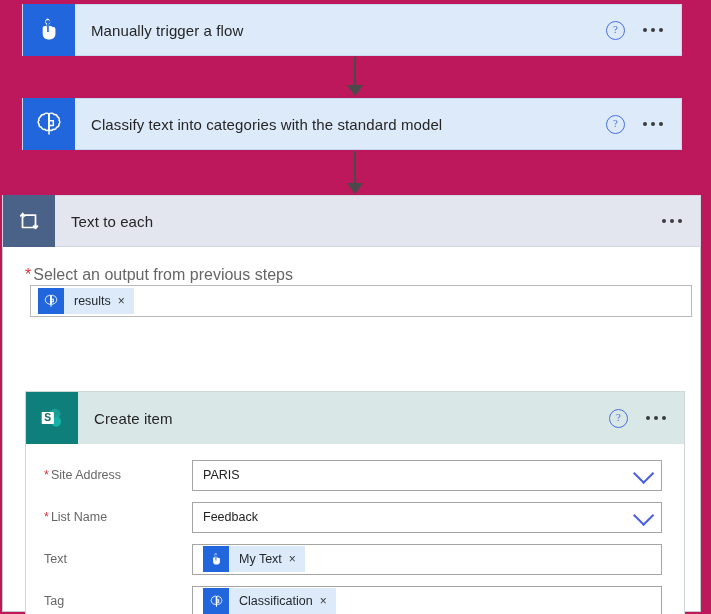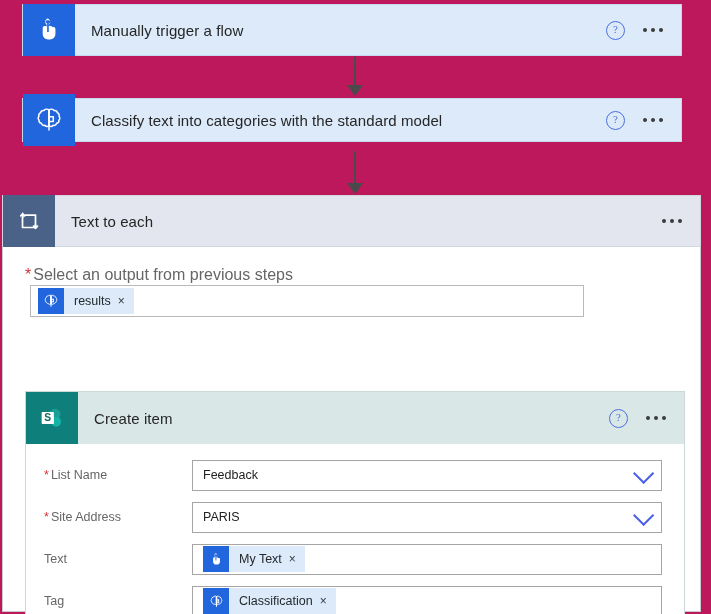--- a/index.html
+++ b/index.html
@@ -250,21 +250,21 @@
           <i></i>
         </div>
     </div>
   </div>
 
   <div class="connector" style="left:343px; top:57px; height:40px;">
     <div class="shaft" style="height:29px;"></div>
     <div class="head" style="top:28px;"></div>
   </div>
 
-  <div class="card" id="card-classify" style="left:22px; top:98px; width:660px; height:44px;">
+  <div class="card" id="card-classify" style="left:22px; top:98px; width:660px; height:52px;">
     <div class="card-icon">
       <div class="tile blue">
         <svg width="30" height="30" viewBox="0 0 32 32" aria-hidden="true">
           <g fill="none" stroke="#ffffff" stroke-width="1.6" stroke-linejoin="round" stroke-linecap="round">
             <path d="M16 5.2c-1.9-1.3-4.3-.9-5.4.6-1.9-.2-3.4 1-3.6 2.5-1.6.6-2.3 2.3-1.7 3.7-1.2 1.2-1.1 3 .1 4 -.3 1.7.8 3.2 2.4 3.5.5 1.6 2.2 2.5 3.8 2.1 1 1.3 3 1.5 4.4.5z"></path>
             <path d="M16 5.2c1.9-1.3 4.3-.9 5.4.6 1.9-.2 3.4 1 3.6 2.5 1.6.6 2.3 2.3 1.7 3.7 1.2 1.2 1.1 3-.1 4 .3 1.7-.8 3.2-2.4 3.5-.5 1.6-2.2 2.5-3.8 2.1-1 1.3-3 1.5-4.4.5z"></path>
             <path d="M16 5.2v21.4"></path>
             <path d="M16 12.5h4.6M20.6 12.5v5M20.6 17.5H16"></path>
           </g>
         </svg>
@@ -309,21 +309,21 @@
           </div>
       </div>
     </div>
 
     <div class="scope-body">
 
       <div class="field-label-req" style="left:22px; top:18px;">
         <span class="req-star">*</span><span>Select an output from previous steps</span>
       </div>
 
-      <div class="output-box" style="left:27px; top:37px; width:554px; height:32px;">
+      <div class="output-box" style="left:27px; top:37px; width:662px; height:32px;">
         <span class="token">
           <span class="token-tile" style="background:#2266dd;">
             <svg width="16" height="16" viewBox="0 0 32 32" aria-hidden="true">
               <g fill="none" stroke="#ffffff" stroke-width="2" stroke-linejoin="round" stroke-linecap="round">
                 <path d="M16 5.2c-1.9-1.3-4.3-.9-5.4.6-1.9-.2-3.4 1-3.6 2.5-1.6.6-2.3 2.3-1.7 3.7-1.2 1.2-1.1 3 .1 4 -.3 1.7.8 3.2 2.4 3.5.5 1.6 2.2 2.5 3.8 2.1 1 1.3 3 1.5 4.4.5z"></path>
                 <path d="M16 5.2c1.9-1.3 4.3-.9 5.4.6 1.9-.2 3.4 1 3.6 2.5 1.6.6 2.3 2.3 1.7 3.7 1.2 1.2 1.1 3-.1 4 .3 1.7-.8 3.2-2.4 3.5-.5 1.6-2.2 2.5-3.8 2.1-1 1.3-3 1.5-4.4.5z"></path>
                 <path d="M16 5.2v21.4"></path>
                 <path d="M16 12.5h4.6M20.6 12.5v5M20.6 17.5H16"></path>
               </g>
             </svg>
@@ -354,34 +354,34 @@
                 <i></i>
                 <i></i>
               </div>
           </div>
         </div>
 
         <div id="createitem-body">
 
           <div class="form-row">
             <div class="form-label">
+              <span class="req-star">*</span><span>Site Address</span>
+            </div>
+            <div class="form-control">
+              <span>PARIS</span>
+              <span class="chev"></span>
+            </div>
+          </div>
+
+          <div class="form-row">
+            <div class="form-label">
               <span class="req-star">*</span><span>List Name</span>
             </div>
             <div class="form-control">
               <span>Feedback</span>
-              <span class="chev"></span>
-            </div>
-          </div>
-
-          <div class="form-row">
-            <div class="form-label">
-              <span class="req-star">*</span><span>Site Address</span>
-            </div>
-            <div class="form-control">
-              <span>PARIS</span>
               <span class="chev"></span>
             </div>
           </div>
 
           <div class="form-row">
             <div class="form-label">Text</div>
             <div class="form-control token-holder">
               <span class="token">
                 <span class="token-tile" style="background:#2266dd;">
                   <svg width="15" height="15" viewBox="0 0 24 24" aria-hidden="true">

